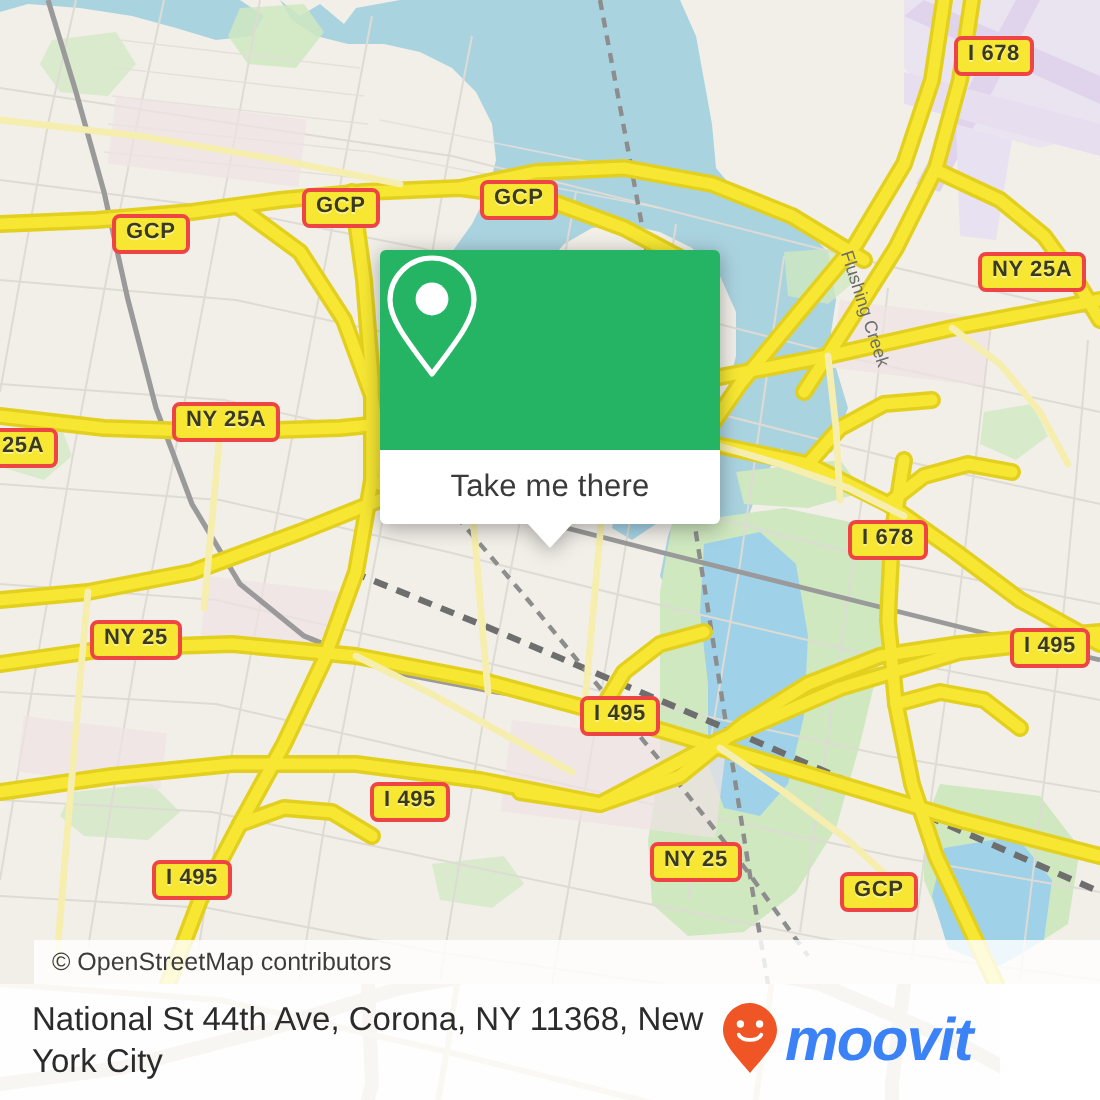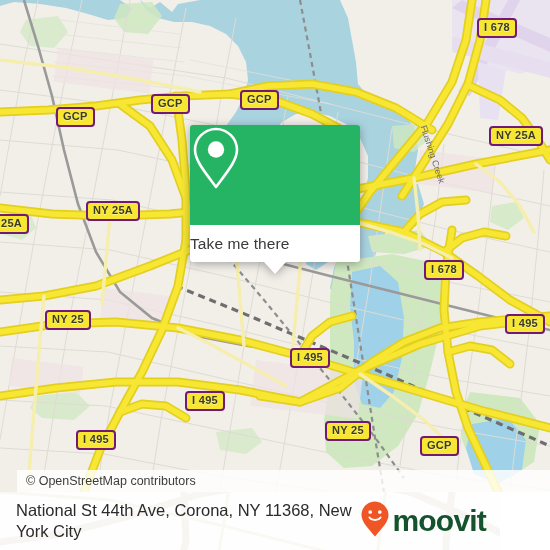--- a/index.html
+++ b/index.html
@@ -16,21 +16,21 @@
     position:absolute;left:0;top:0;width:550px;height:492px;
     background:#f2efe9;
     overflow:hidden;
   }
   .map svg{position:absolute;left:0;top:0;}
 
   
   .shield{
     position:absolute;
     background:#f7e733;
-    border:2px solid #701a75;
+    border:2px solid #ef4444;
     border-radius:4px;
     color:#3a3a20;
     font-size:11px;
     font-weight:bold;
     letter-spacing:.3px;
     padding:1px 5px 2px 5px;
     line-height:13px;
     white-space:nowrap;
     text-shadow:0 1px 0 rgba(255,255,255,.45);
     box-sizing:border-box;
@@ -63,21 +63,21 @@
   .card-top{
     background:#24b464;
     height:100px;
     border-radius:3px 3px 0 0;
     display:flex;align-items:center;justify-content:center;
   }
   .card-bottom{
     background:#ffffff;
     height:37px;
     border-radius:0 0 3px 3px;
-    display:flex;align-items:center;justify-content:flex-start;
+    display:flex;align-items:center;justify-content:center;
     position:relative;
   }
   .card-bottom .label{
     color:#3a3a3a;
     font-size:15.5px;
     letter-spacing:.1px;
   }
   .card-tip{
     position:absolute;
     left:50%;margin-left:-11px;top:100%;
@@ -103,25 +103,26 @@
   }
   .addr{
     flex:1;
     color:#2b2b2b;
     font-size:16.5px;
     line-height:21px;
     padding-right:8px;
   }
   .logo{display:flex;align-items:center;gap:2px;flex:none;}
   .logo .wordmark{
-    color:#14532d;
+    color:#3b82f6;
     font-size:30px;
     font-weight:bold;
     letter-spacing:-0.8px;
     line-height:30px;
+    font-style:italic;
   }
 </style>
 </head>
 <body>
 
 <div id="app">
 
   <div class="map">
 
     <svg width="550" height="492" viewBox="0 0 550 492">

